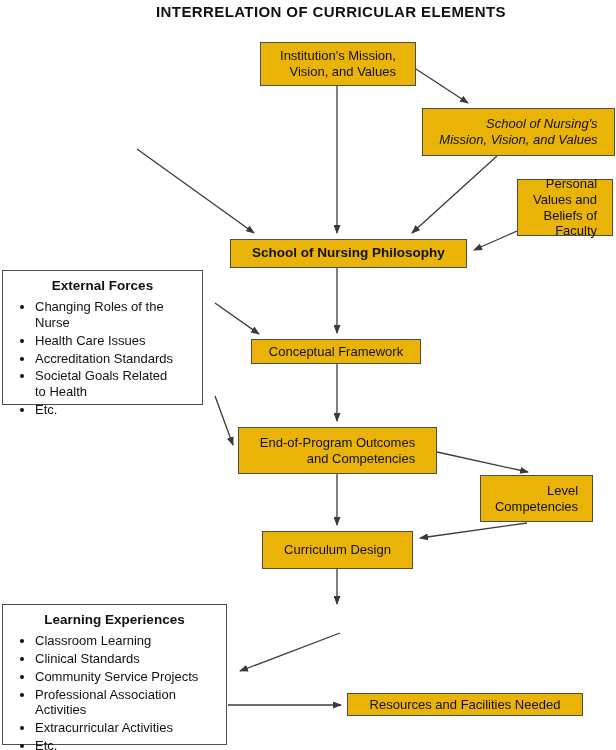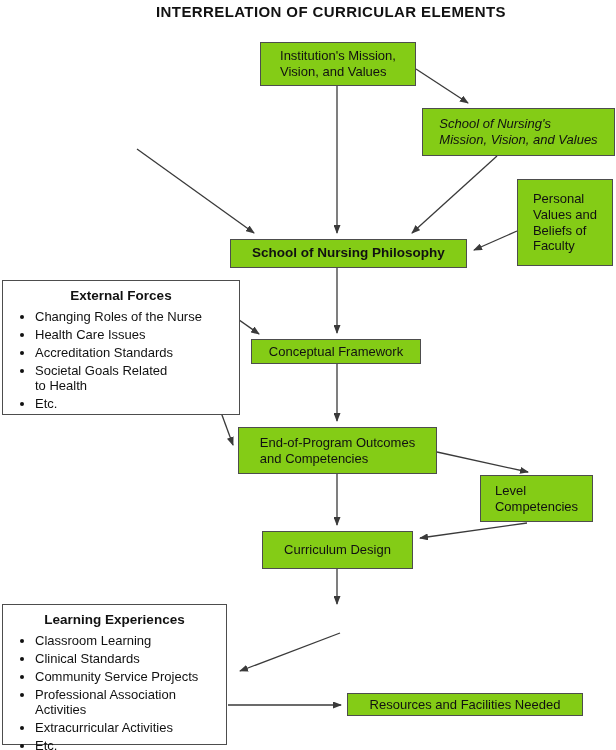--- a/index.html
+++ b/index.html
@@ -25,25 +25,25 @@
     font-size: 15px;
     font-weight: bold;
     letter-spacing: 0.4px;
     white-space: pre-line;
     padding-left: 23px;
   }
   .node {
     position: absolute;
     box-sizing: border-box;
     border: 1.5px solid #4d4d4d;
-    background: #84cc16;
+    background: #eab308;
     display: flex;
     align-items: center;
     justify-content: center;
-    text-align: left;
+    text-align: right;
     font-size: 13px;
     line-height: 1.22;
     white-space: pre-line;
     padding: 2px 4px;
   }
   .node.bold { font-weight: bold; font-size: 13.5px; }
   .listbox {
     position: absolute;
     box-sizing: border-box;
     border: 1.5px solid #4d4d4d;
@@ -65,23 +65,23 @@
   }
   .listbox li {
     margin-bottom: 2px;
     line-height: 1.22;
     white-space: pre-line;
   }
   
   #n-institution   { left: 260px; top: 42px;  width: 156px; height: 44px; }
   #n-professional  { left: 47px;  top: 127px; width: 148px; height: 22px; }
   #n-son-mvv       { left: 422px; top: 108px; width: 193px; height: 48px; font-style: italic; }
-  #n-personal      { left: 517px; top: 179px; width: 96px;  height: 87px; }
+  #n-personal      { left: 517px; top: 179px; width: 96px;  height: 57px; }
   #n-philosophy    { left: 230px; top: 239px; width: 237px; height: 29px; }
-  #n-external      { left: 2px;   top: 280px; width: 238px; height: 135px; }
+  #n-external      { left: 2px;   top: 270px; width: 201px; height: 135px; }
   #n-conceptual    { left: 251px; top: 339px; width: 170px; height: 25px; }
   #n-eop           { left: 238px; top: 427px; width: 199px; height: 47px; }
   #n-level         { left: 480px; top: 475px; width: 113px; height: 47px; }
   #n-curriculum    { left: 262px; top: 531px; width: 151px; height: 38px; }
   #n-courses       { left: 295px; top: 610px; width: 85px;  height: 23px; }
   #n-learning      { left: 2px;   top: 604px; width: 225px; height: 141px; }
   #n-resources     { left: 347px; top: 693px; width: 236px; height: 23px; }
 </style>
 </head>
 <body>

